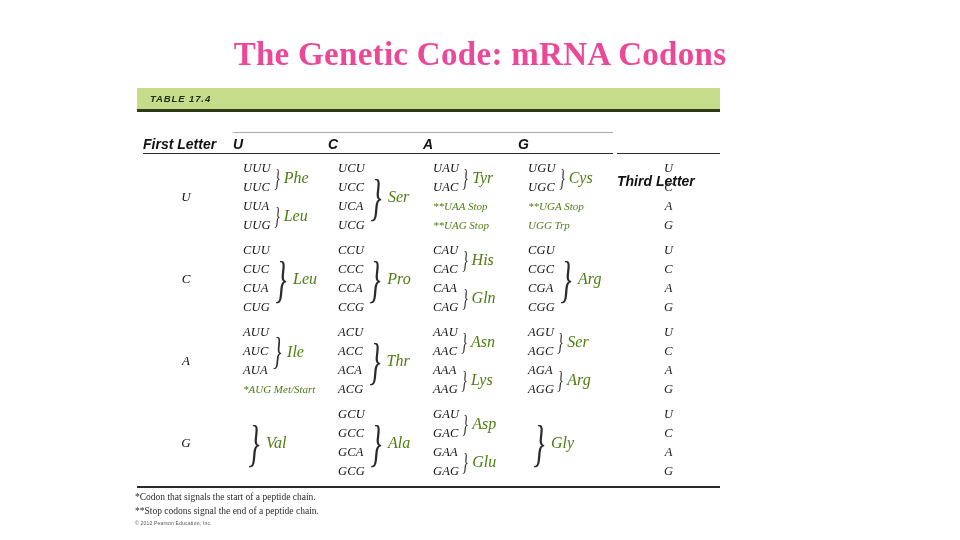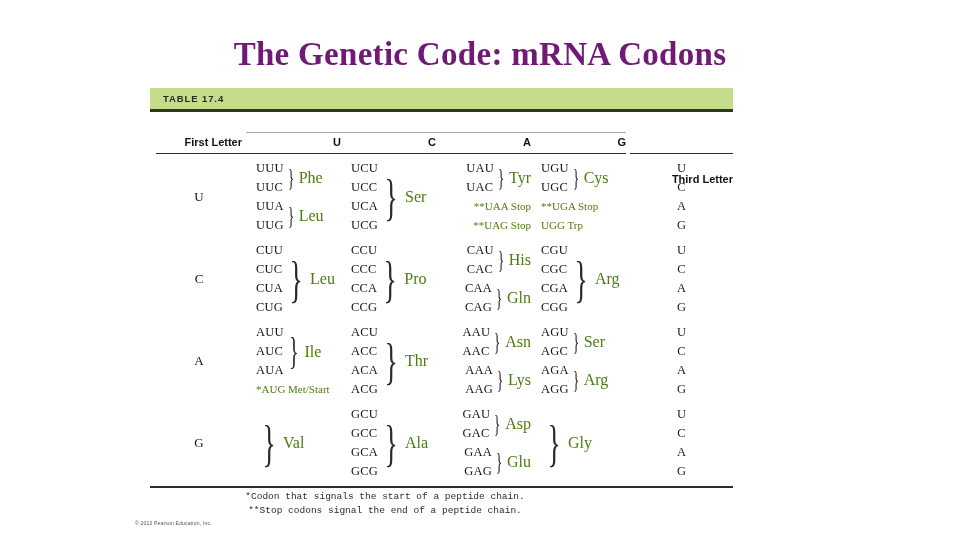--- a/index.html
+++ b/index.html
@@ -25,30 +25,31 @@
   .slide-title {
     position: absolute;
     left: 0;
     top: 36px;
     width: 960px;
     text-align: center;
     font-family: "Liberation Serif", serif;
     font-weight: bold;
     font-size: 33px;
     letter-spacing: 0.3px;
-    color: #701a75;
+    color: #ec4899;
     white-space: nowrap;
   }
 
   
   .figure {
     position: absolute;
-    left: 150px;
+    left: 137px;
     top: 88px;
     width: 583px;
+    font-style: italic;
   }
 
   .table-banner {
     background: #c5dd8a;
     height: 24px;
     display: flex;
     align-items: center;
     padding-left: 13px;
     border-bottom: 3px solid #2f3b17;
     box-sizing: border-box;
@@ -91,23 +92,23 @@
     width: 380px;
     top: 20px;
     height: 1px;
     background: #a9a9a9;
   }
   .head-cell {
     position: absolute;
     top: 24px;
     font-family: "Liberation Sans", sans-serif;
     font-weight: bold;
-    font-size: 11px;
+    font-size: 14px;
     color: #111111;
-    text-align: right;
+    text-align: left;
   }
   .first-letter-head { left: 6px;  width: 86px; }
   .third-letter-head { left: 480px; width: 103px; margin-top: 37px; }
   .sl-u { left: 96px;  width: 95px; }
   .sl-c { left: 191px; width: 95px; }
   .sl-a { left: 286px; width: 95px; }
   .sl-g { left: 381px; width: 95px; }
 
   .head-rule-left {
     position: absolute;
@@ -166,21 +167,21 @@
   .codon-col {
     position: absolute;
     top: 0;
     height: 82px;
     display: flex;
     flex-direction: column;
     justify-content: center;
   }
   .col-u { left: 96px;  width: 95px; justify-content: center; }
   .col-c { left: 191px; width: 95px; }
-  .col-a { left: 286px; width: 95px; align-items: flex-end; }
+  .col-a { left: 286px; width: 95px; }
   .col-g { left: 381px; width: 95px; }
 
   
   .group {
     display: flex;
     align-items: center;
     padding-left: 10px;
   }
   .codon-list {
     display: flex;
@@ -231,26 +232,25 @@
   }
 
   
   .footnotes {
     position: absolute;
     left: 135px;
     top: 490px;
     width: 500px;
   }
   .footnote {
-    font-family: Liberation Mono, monospace;
+    font-family: Liberation Serif, serif;
     font-size: 9.5px;
     color: #2b2b2b;
     line-height: 14px;
     white-space: nowrap;
-    text-align: center;
   }
   .copyright {
     font-family: "Liberation Sans", sans-serif;
     font-size: 5px;
     color: #555555;
     letter-spacing: 0.2px;
     margin-top: 2px;
     white-space: nowrap;
   }
 </style>

